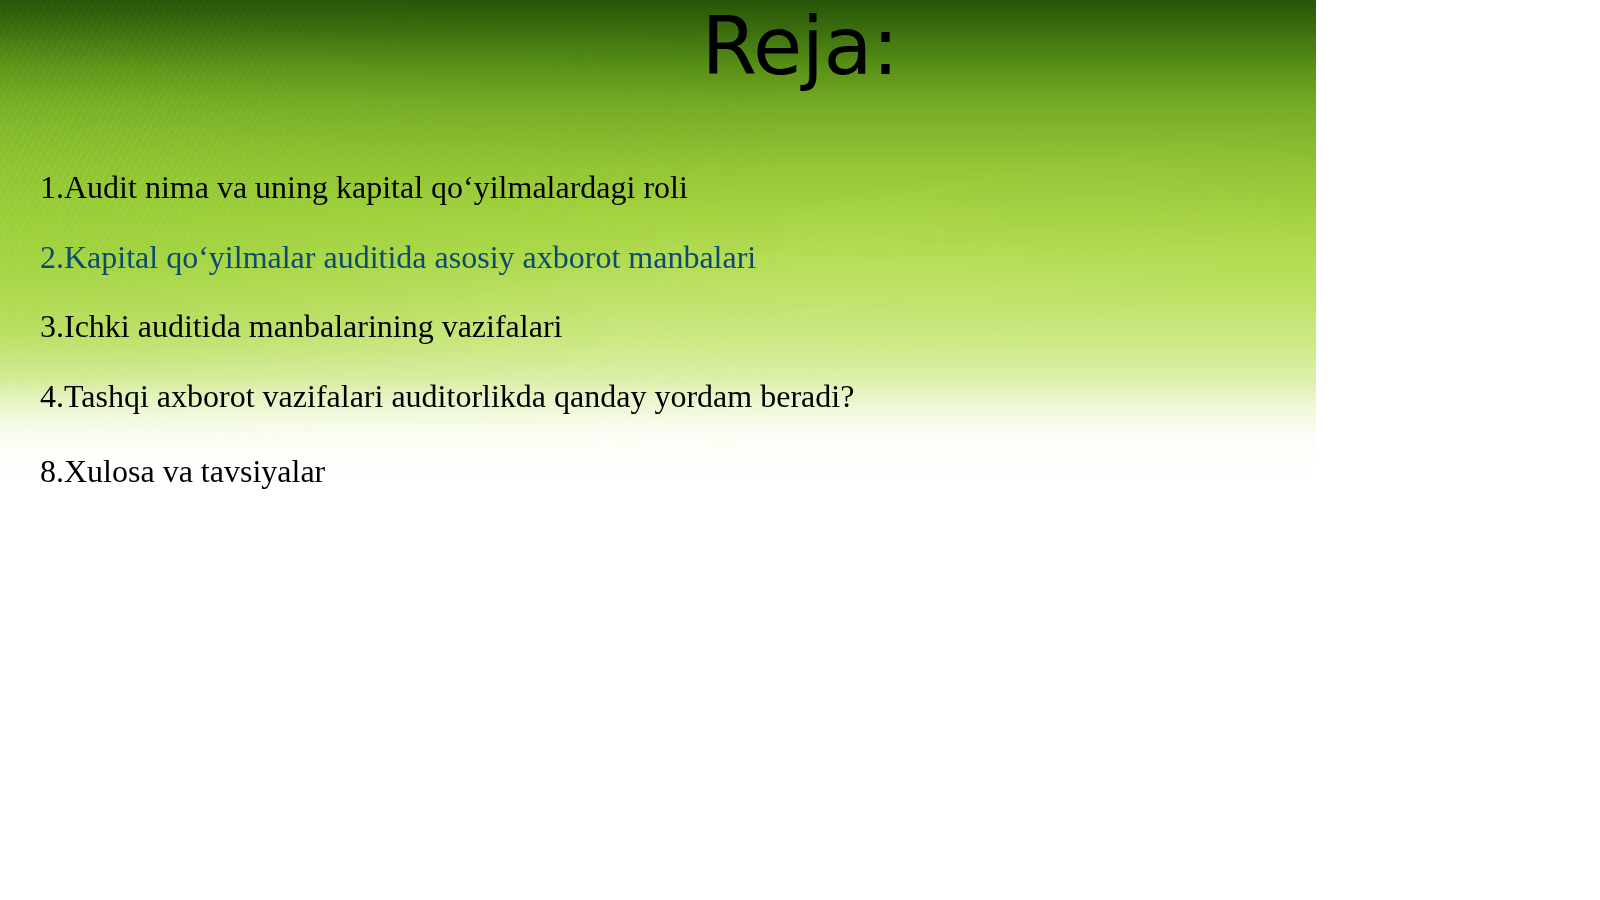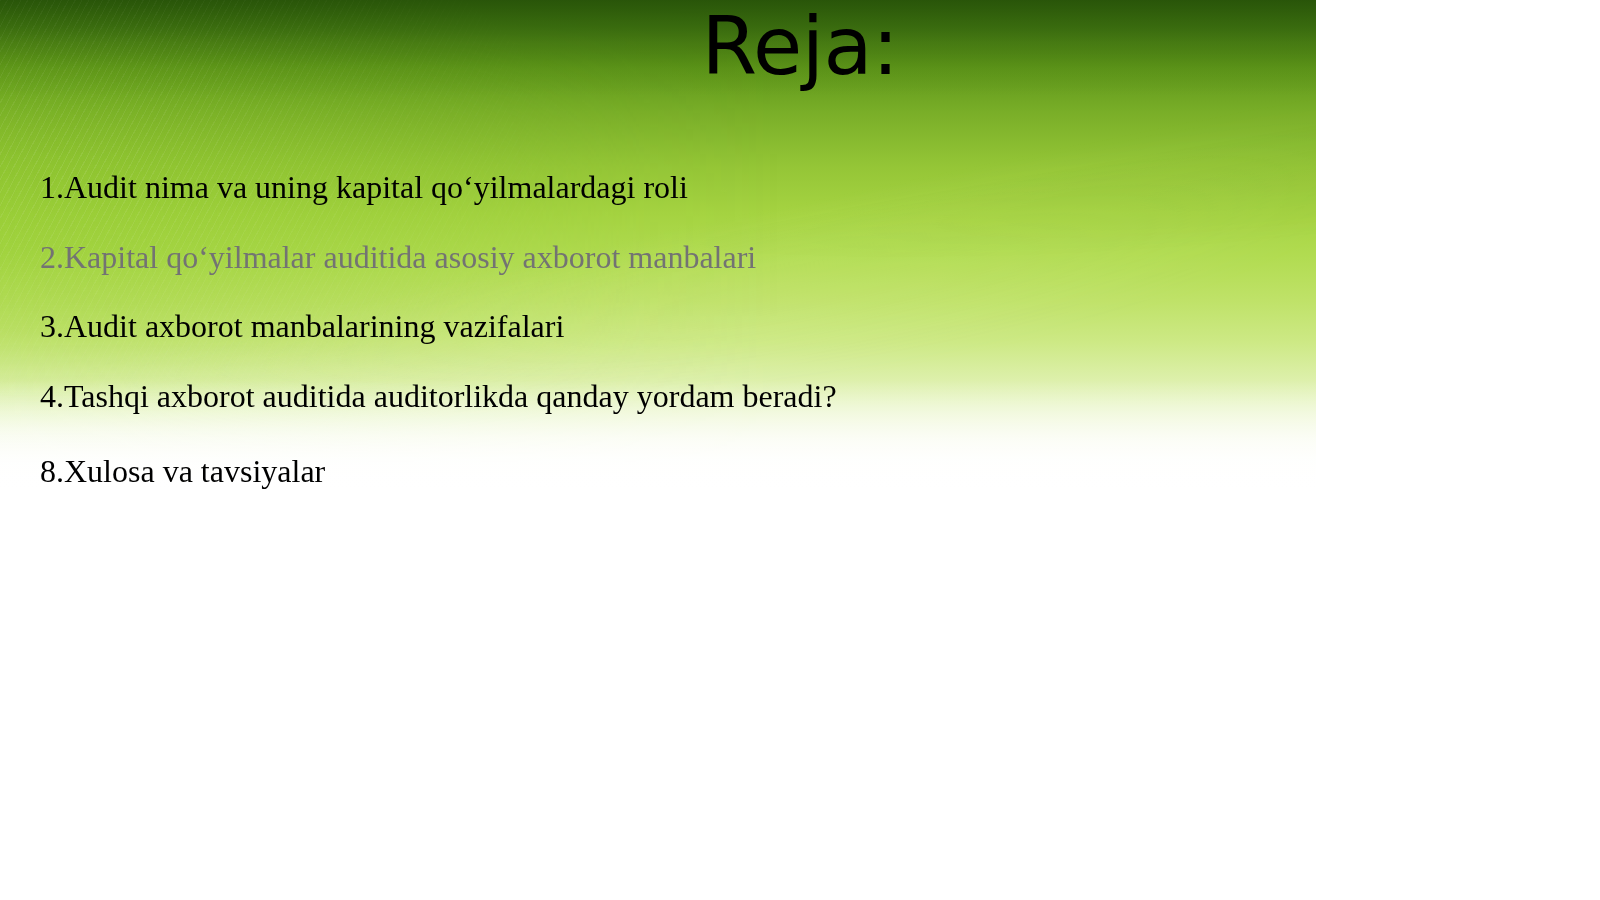--- a/index.html
+++ b/index.html
@@ -193,21 +193,21 @@
     color: #000000;
     white-space: nowrap;
     margin: 0 0 37.5px 0;
     padding: 0;
   }
   .outline-item:last-child {
     margin-bottom: 0;
     margin-top: 43px;
   }
   .outline-item.muted {
-    color: #737373;
+    color: #0c4a6e;
   }
   .item-num {
     display: inline;
   }
   .item-text {
     display: inline;
   }
 </style>
 </head>
 <body>
@@ -231,25 +231,25 @@
 
       <li class="outline-item">
         <span class="item-num">1.</span><span class="item-text">Audit nima va uning kapital qoʻyilmalardagi roli</span>
       </li>
 
       <li class="outline-item muted">
         <span class="item-num">2.</span><span class="item-text">Kapital qoʻyilmalar auditida asosiy axborot manbalari</span>
       </li>
 
       <li class="outline-item">
-        <span class="item-num">3.</span><span class="item-text">Audit axborot manbalarining vazifalari</span>
-      </li>
-
-      <li class="outline-item">
-        <span class="item-num">4.</span><span class="item-text">Tashqi axborot auditida auditorlikda qanday yordam beradi?</span>
+        <span class="item-num">3.</span><span class="item-text">Ichki auditida manbalarining vazifalari</span>
+      </li>
+
+      <li class="outline-item">
+        <span class="item-num">4.</span><span class="item-text">Tashqi axborot vazifalari auditorlikda qanday yordam beradi?</span>
       </li>
 
 
 
 
       <li class="outline-item">
         <span class="item-num">8.</span><span class="item-text">Xulosa va tavsiyalar</span>
       </li>
 
     </ul>

